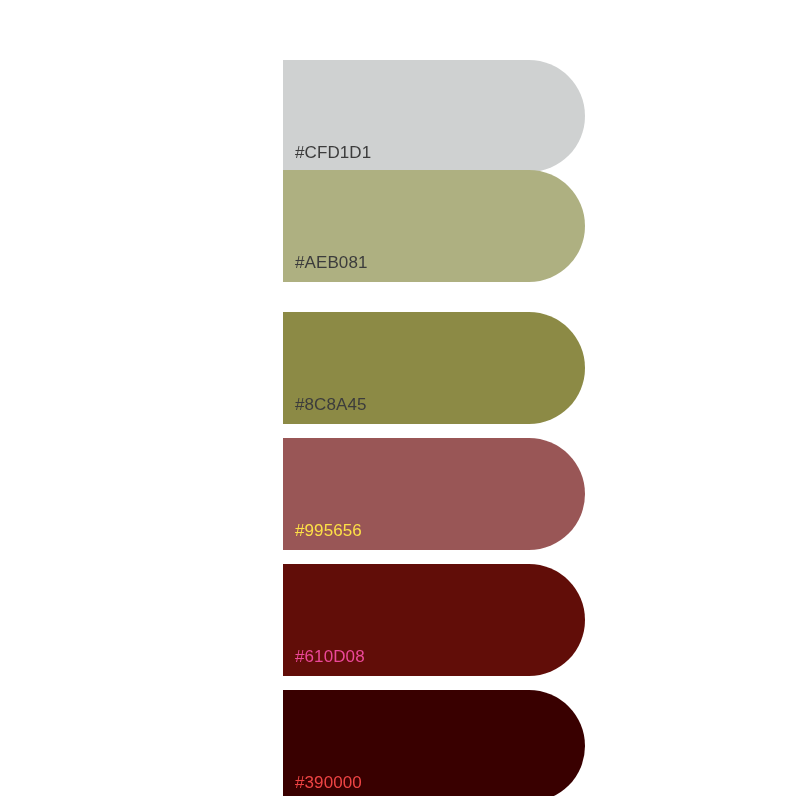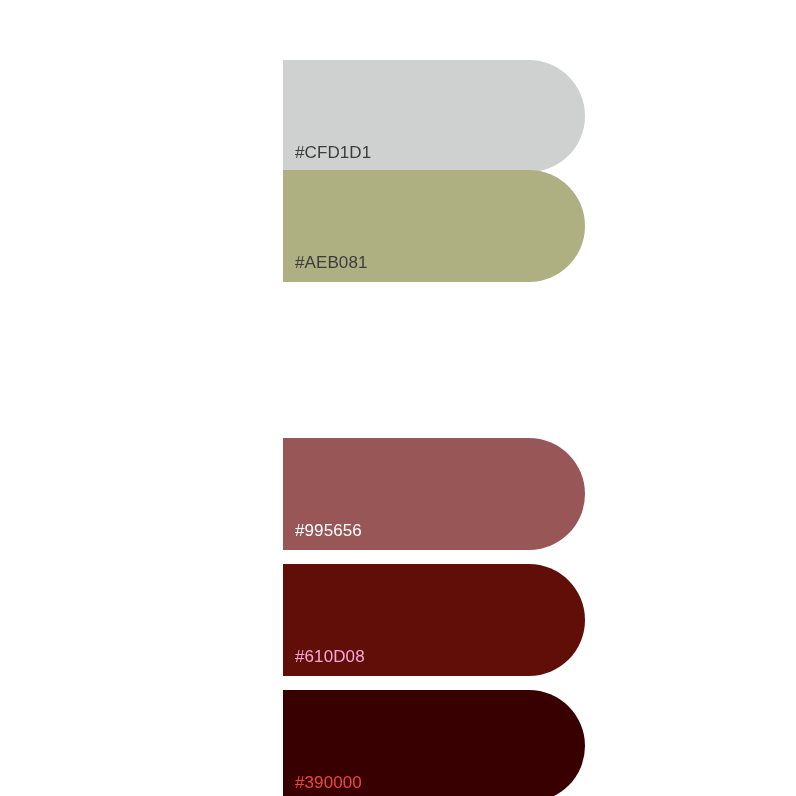--- a/index.html
+++ b/index.html
@@ -73,27 +73,30 @@
   <div class="palette">
 
     <div class="swatch swatch-1" style="background: rgb(207, 209, 209);">
       <span class="swatch-label label-dark" style="color: rgb(60, 60, 60);">#CFD1D1</span>
     </div>
 
     <div class="swatch swatch-2" style="background: rgb(174, 176, 129);">
       <span class="swatch-label label-dark" style="color: rgb(60, 60, 60);">#AEB081</span>
     </div>
 
+    <div class="swatch swatch-3" style="background: rgb(140, 138, 69);">
+      <span class="swatch-label label-dark" style="color: rgb(60, 60, 60);">#8C8A45</span>
+    </div>
 
     <div class="swatch swatch-4" style="background: rgb(153, 86, 86);">
-      <span class="swatch-label label-dark" style="color: #ffffff;">#995656</span>
+      <span class="swatch-label label-dark" style="color: #fde047;">#995656</span>
     </div>
 
     <div class="swatch swatch-5" style="background: rgb(97, 13, 8);">
-      <span class="swatch-label label-light" style="color: #f9a8d4;">#610D08</span>
+      <span class="swatch-label label-light" style="color: #ec4899;">#610D08</span>
     </div>
 
     <div class="swatch swatch-6" style="background: rgb(57, 0, 0);">
       <span class="swatch-label label-light" style="color: #ef4444;">#390000</span>
     </div>
 
   </div>
 
   <div class="text-caret" style="background: rgb(26, 26, 26);"></div>
 

